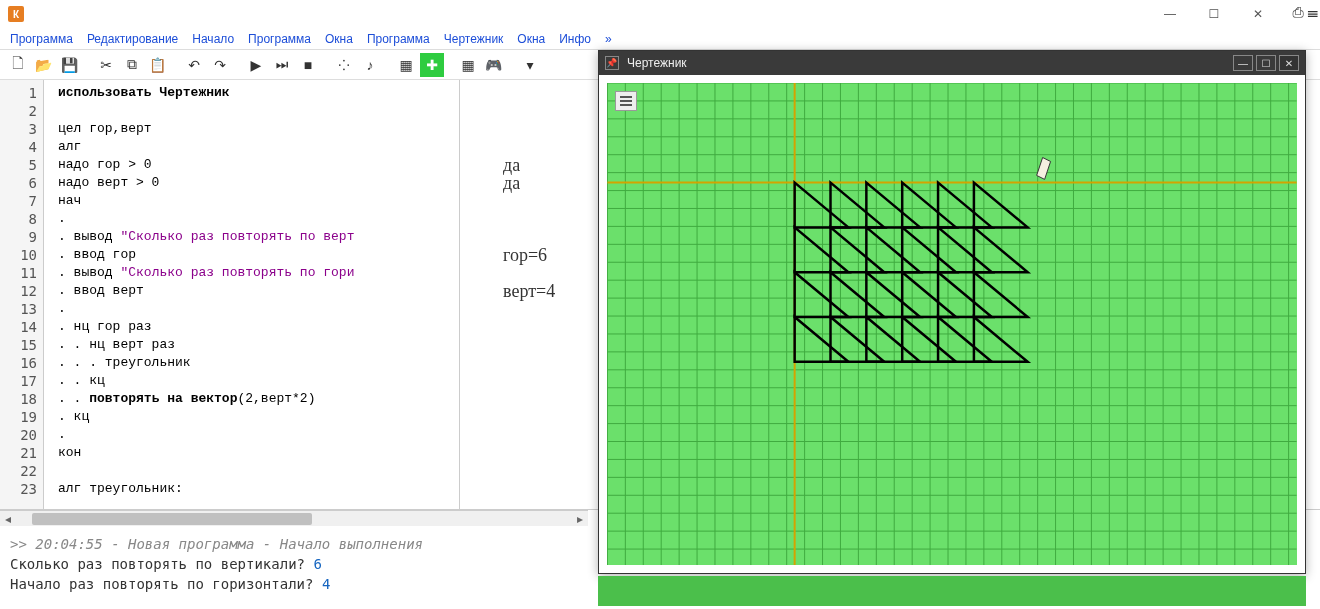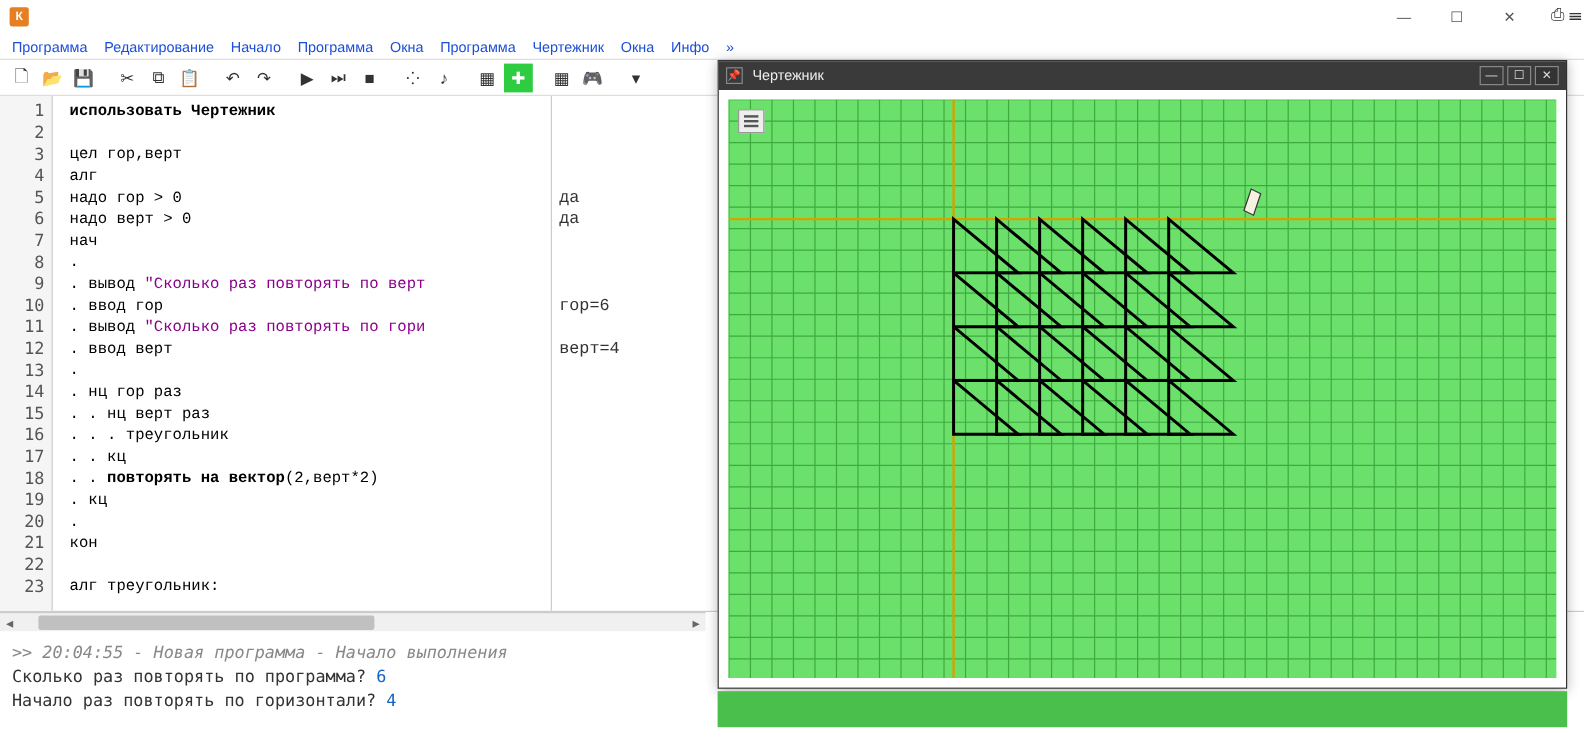--- a/index.html
+++ b/index.html
@@ -93,24 +93,25 @@
     font-size: 13px;
     line-height: 18px;
     white-space: pre;
     color: #000;
   }
   .code .kw { font-weight: bold; }
   .code .lit { color: #8b008b; }
   .side-margin {
     width: 128px;
     padding: 4px 0 0 6px;
-    font-family: Liberation Mono, monospace;
-    font-size: 14px;
+    font-family: Liberation Serif, serif;
+    font-size: 18px;
     line-height: 18px;
     color: #333;
+    margin-left: 37px;
   }
   .scrollbar-h {
     height: 16px;
     background: #f0f0f0;
     border-top: 1px solid #ccc;
     display: flex;
     align-items: center;
   }
   .scrollbar-h .thumb {
     height: 12px; width: 280px;
@@ -291,21 +292,21 @@
 <div class="scrollbar-h" style="width:588px">
   <div class="arrow">◂</div>
   <div class="thumb"></div>
   <div style="flex:1"></div>
   <div class="arrow">▸</div>
 </div>
 
 <div class="console">
   <div class="log-line">&gt;&gt; 20:04:55 - Новая программа - Начало выполнения</div>
   <div class="prompt">
-    <span>Сколько раз повторять по программа?</span> <span class="ans">6</span>
+    <span>Сколько раз повторять по вертикали?</span> <span class="ans">6</span>
   </div>
   <div class="prompt">
     <span>Начало раз повторять по горизонтали?</span> <span class="ans">4</span>
   </div>
 </div>
 
 <div class="drawer-window">
   <div class="drawer-title">
     <div class="pin">📌</div>
     <span>Чертежник</span>

